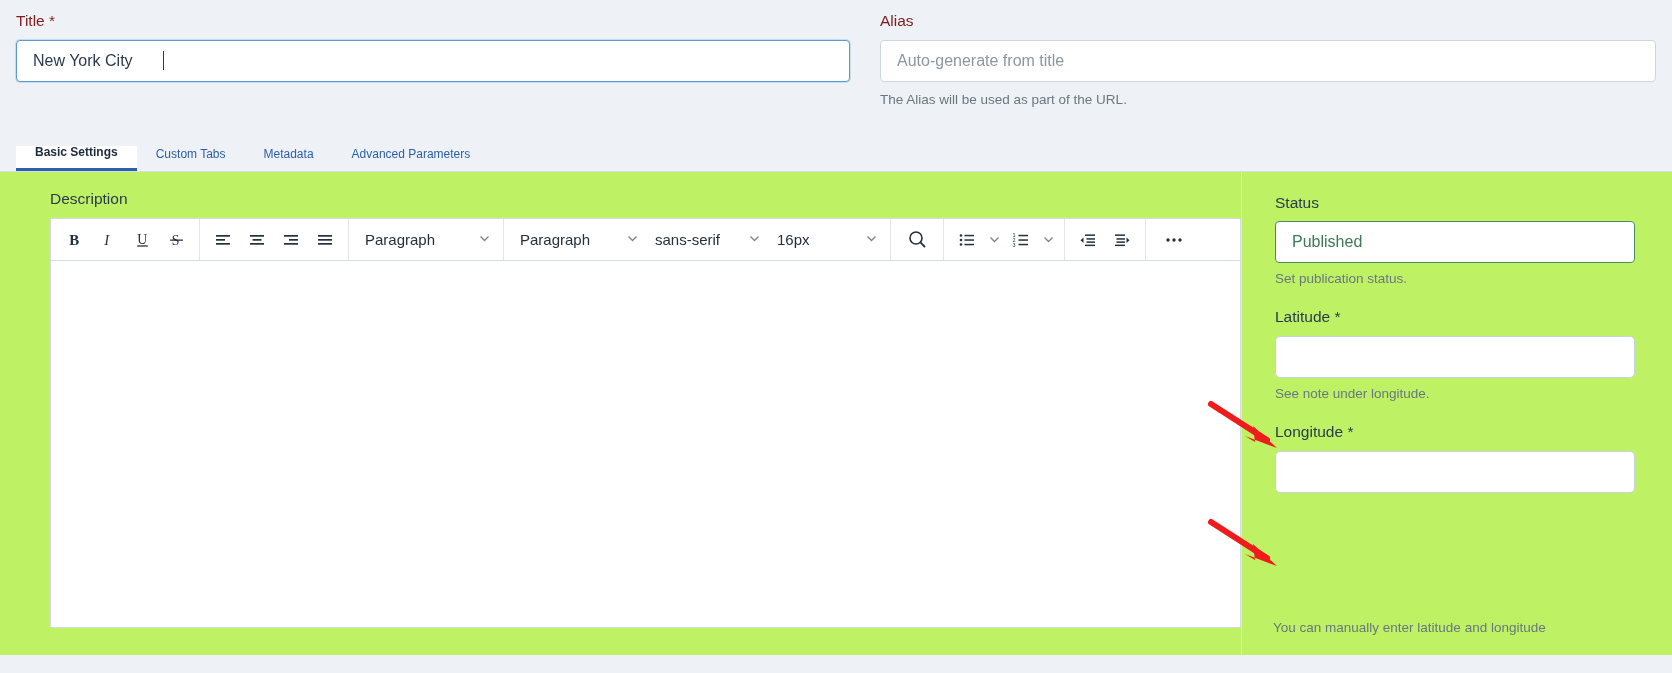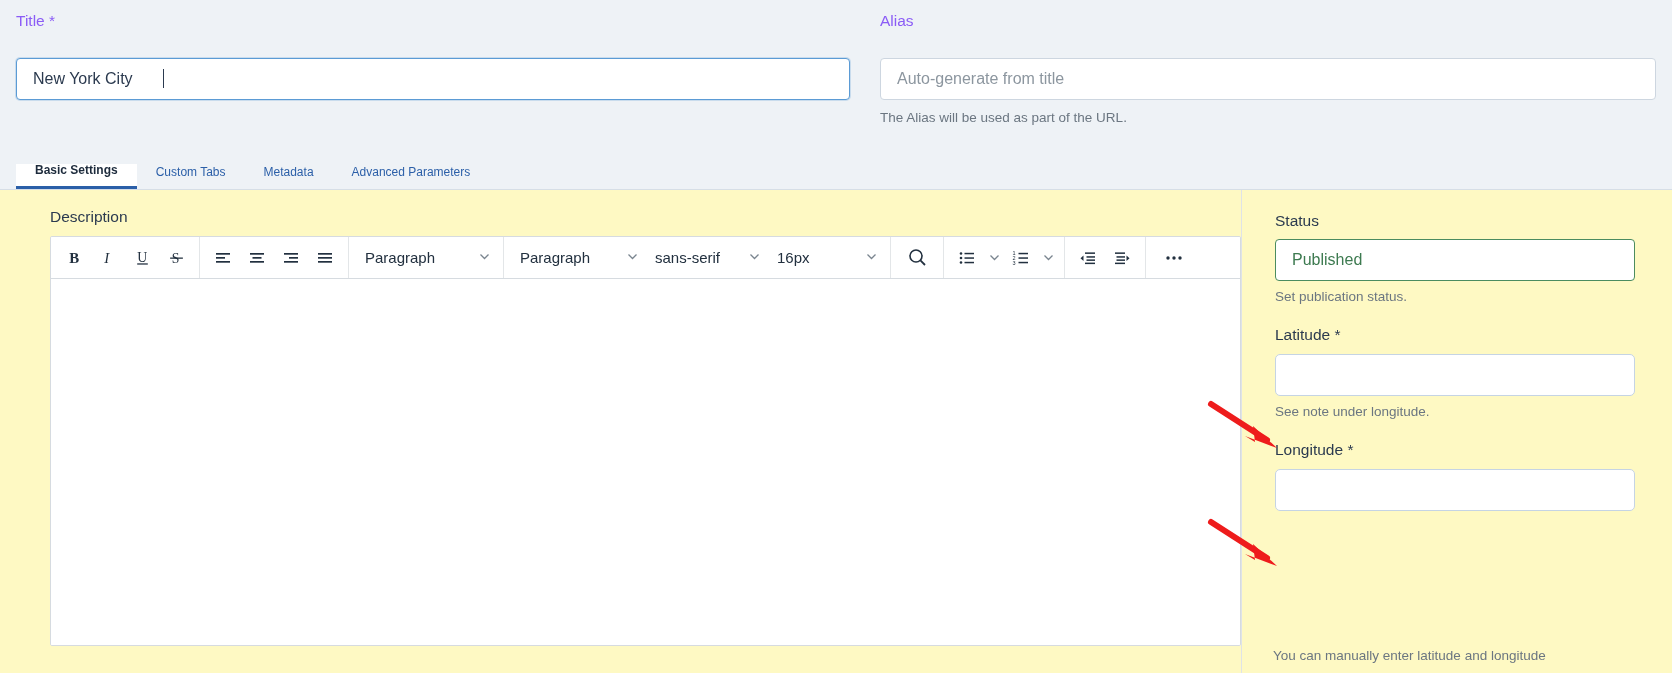--- a/index.html
+++ b/index.html
@@ -21,22 +21,22 @@
     padding: 0 16px;
     gap: 30px;
     align-items: flex-start;
   }
   .field-col { padding-top: 12px; }
   .field-col.title-col { width: 834px; flex: 0 0 834px; }
   .field-col.alias-col { flex: 1 1 auto; min-width: 0; }
 
   .field-label {
     font-size: 15.5px;
-    color: #8b5cf6;
-    margin-bottom: 27px;
+    color: #7f1d1d;
+    margin-bottom: 9px;
     line-height: 1.2;
   }
 
   .text-input {
     width: 100%;
     height: 42px;
     border: 1px solid #cdd6e0;
     border-radius: 4px;
     background: #ffffff;
     font-size: 16px;
@@ -89,21 +89,21 @@
     color: #1d2b3c;
     font-weight: bold;
     border-bottom: 3px solid #2b5fa8;
     background: #ffffff;
     padding-bottom: 10px;
   }
 
   
   .main {
     display: flex;
-    background: #fef9c3;
+    background: #bef264;
     height: 483px;
   }
   .editor-col {
     width: 1241px;
     flex: 0 0 1241px;
     padding: 18px 0 0 50px;
     position: relative;
   }
   .editor-label {
     font-size: 15.5px;
@@ -250,21 +250,21 @@
 
   
   .arrow-svg {
     position: absolute;
     pointer-events: none;
     z-index: 40;
   }
   .clip-note {
     position: absolute;
     left: 1273px;
-    top: 648px;
+    top: 620px;
     font-size: 13.5px;
     color: #6b7681;
     white-space: nowrap;
     overflow: hidden;
   }
 </style>
 </head>
 <body>
 
 <div class="top-row">

